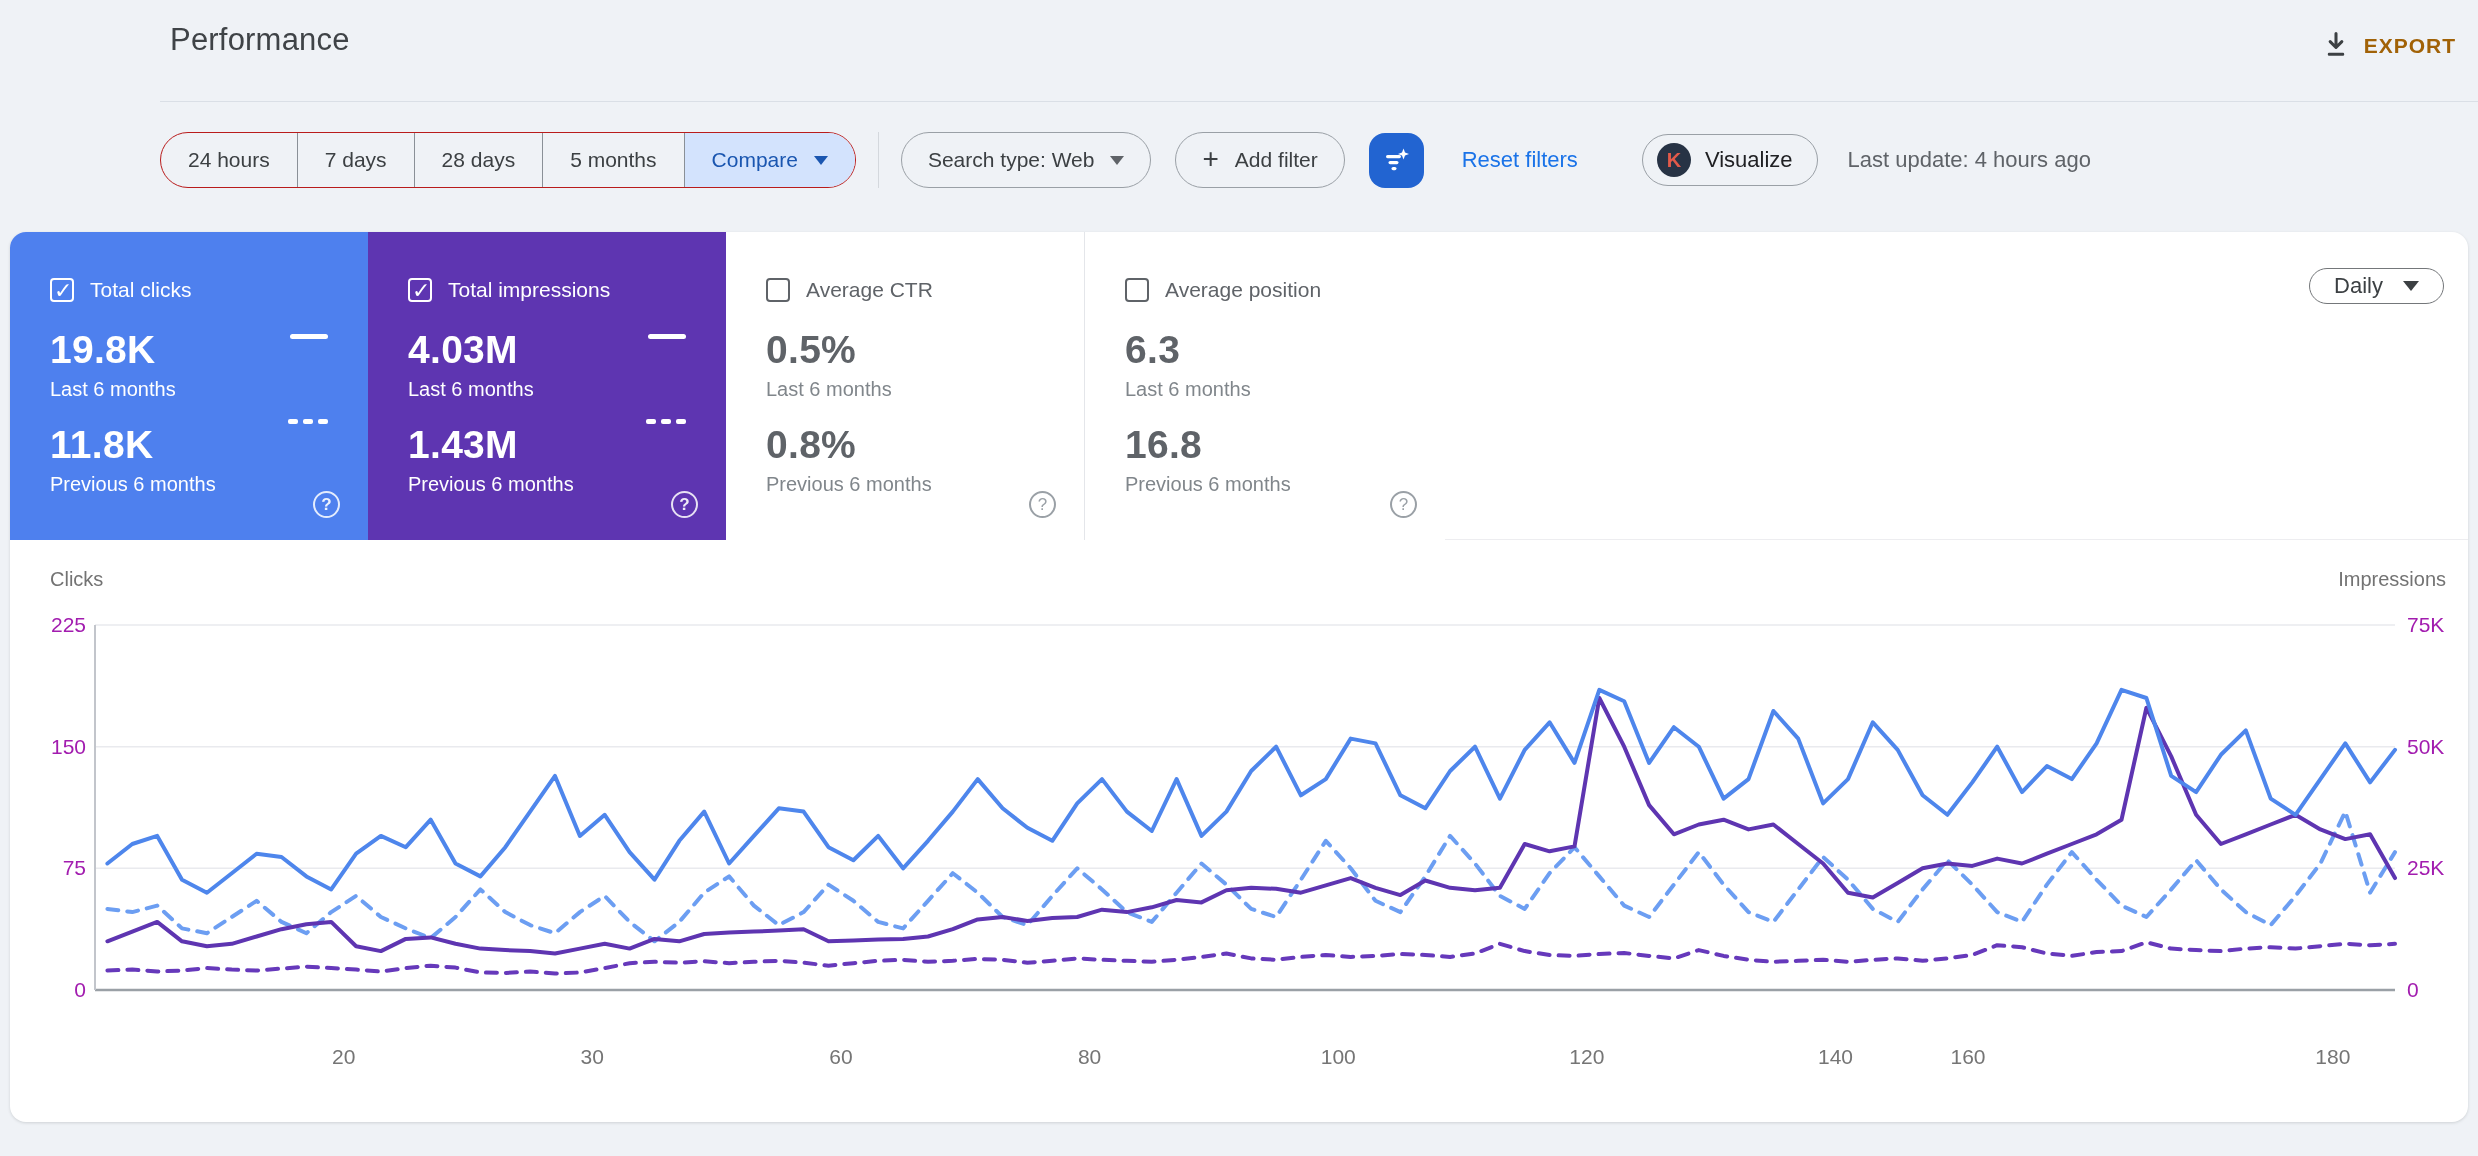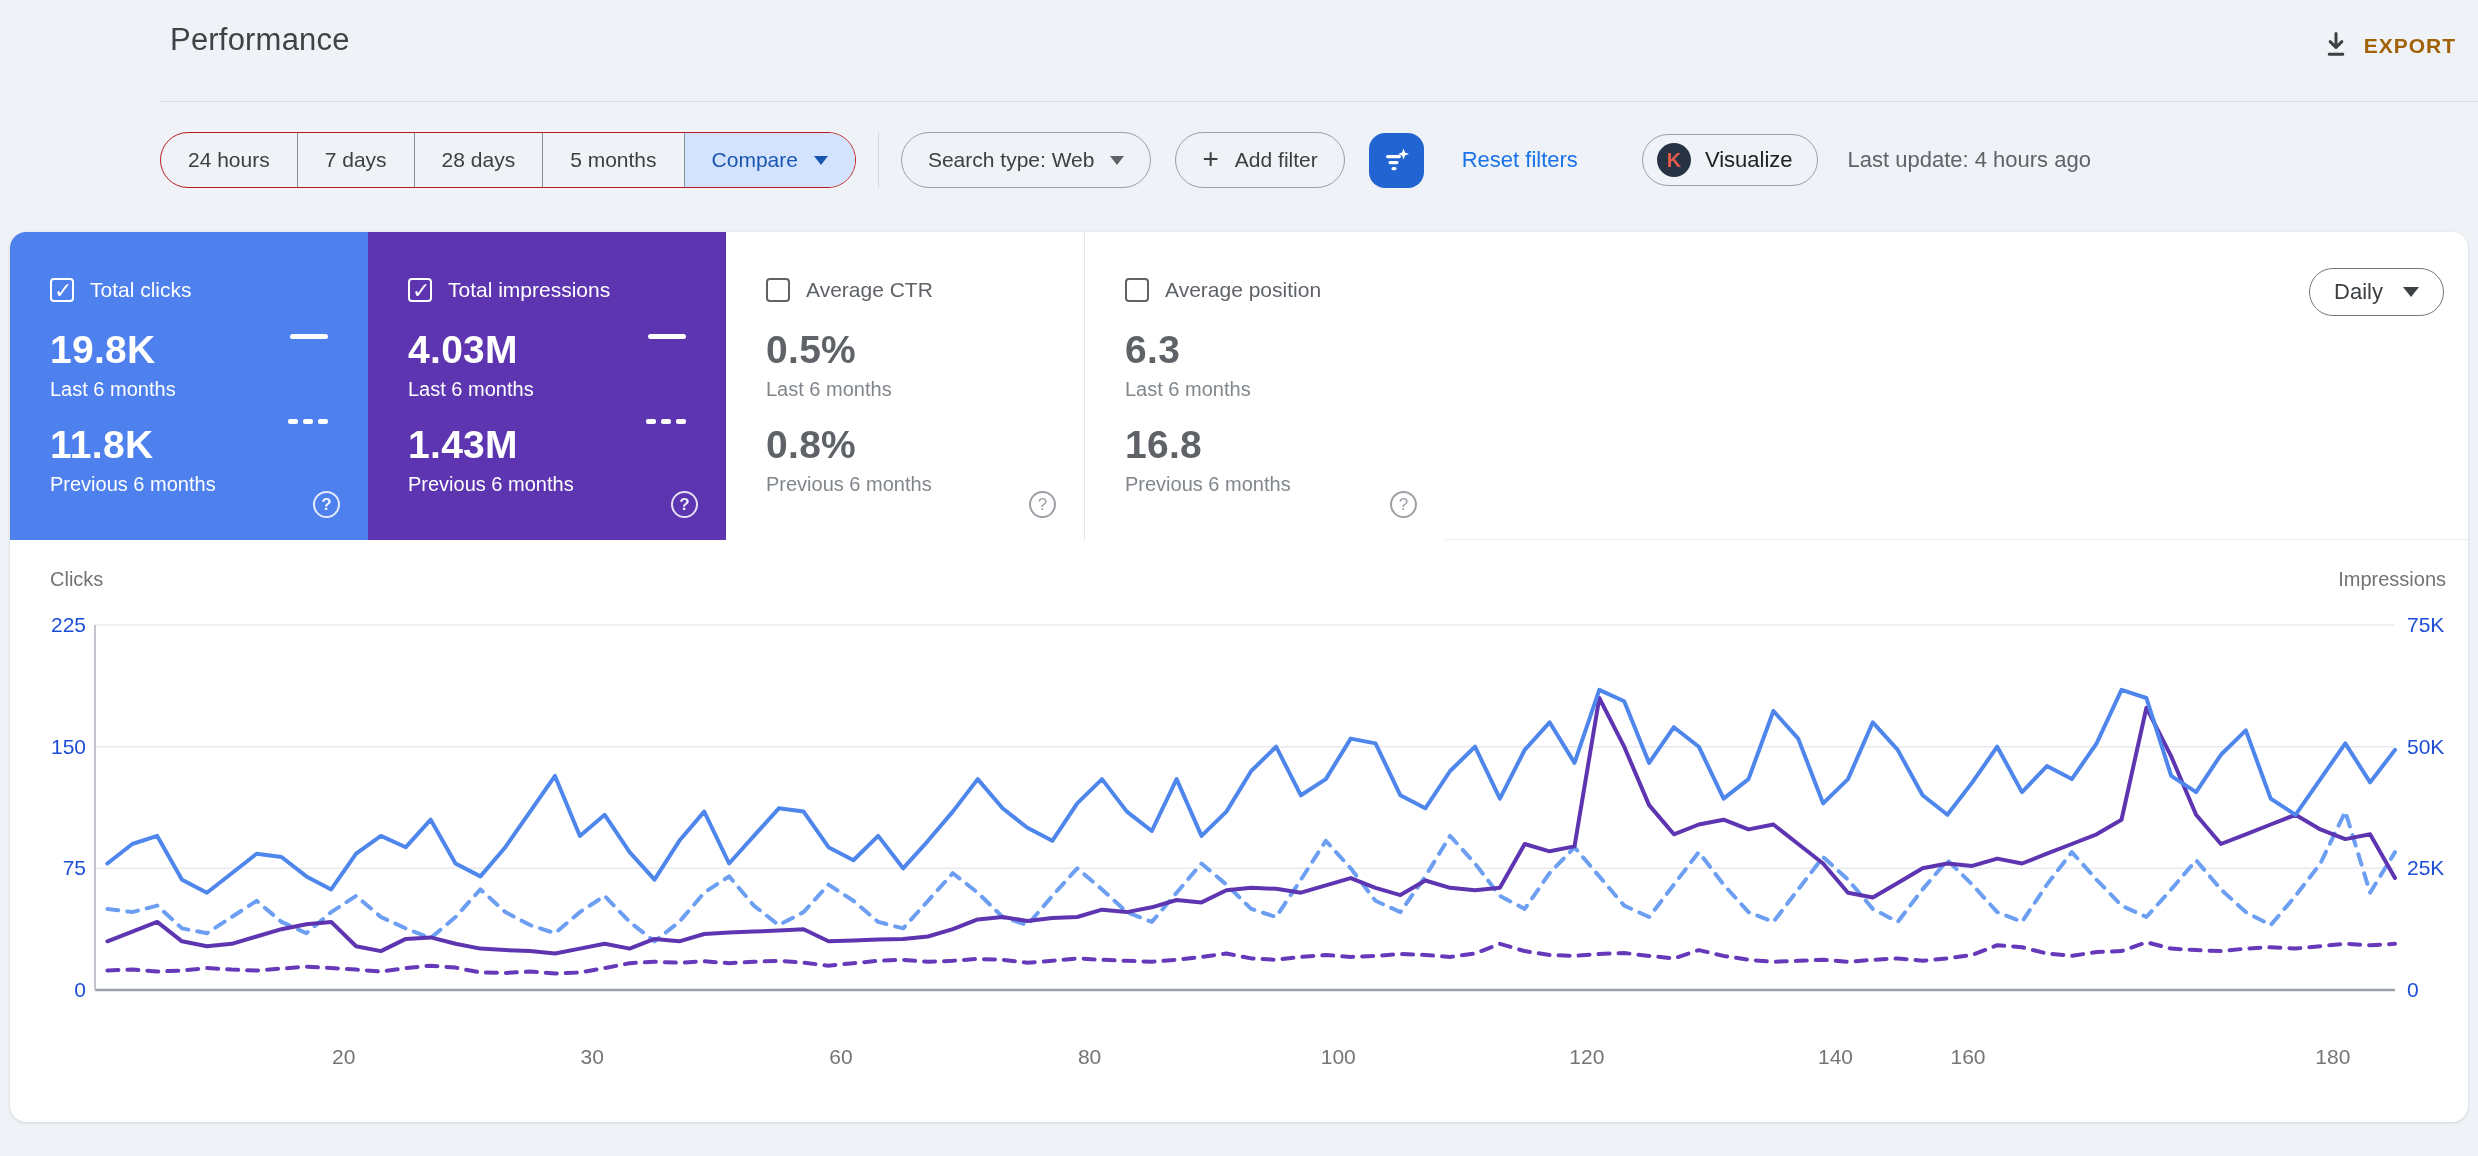--- a/index.html
+++ b/index.html
@@ -54,30 +54,30 @@
   .tile.white .metric-val { color:#5f6368; }
   .metric-period { font-size:20px; margin-top:6px; }
   .tile.white .metric-period { color:#80868b; }
   .legend-mark { position:absolute; right:40px; }
   .legend-mark.solid { top:102px; width:38px; height:5px; background:#fff; border-radius:3px; }
   .legend-mark.dashed { top:187px; display:flex; gap:5px; }
   .legend-mark.dashed i { width:10px; height:5px; background:#fff; border-radius:2px; display:block; }
   .help-icon { position:absolute; right:28px; bottom:22px; width:27px; height:27px; border:2px solid rgba(255,255,255,.85); border-radius:50%; display:flex; align-items:center; justify-content:center; font-size:17px; font-weight:700; color:rgba(255,255,255,.9); cursor:pointer; }
   .tile.white .help-icon { border-color:#9aa0a6; color:#9aa0a6; font-weight:400; }
 
-  .interval-btn { position:absolute; right:24px; top:36px; display:flex; align-items:center; gap:20px; height:48px; border:1.5px solid #74777a; border-radius:24px; padding:0 24px; font-size:22px; color:#3c4043; cursor:pointer; }
+  .interval-btn { position:absolute; right:24px; top:36px; display:flex; align-items:center; gap:20px; height:36px; border:1.5px solid #74777a; border-radius:24px; padding:0 24px; font-size:22px; color:#3c4043; cursor:pointer; }
   .interval-btn .caret { border-top-color:#3c4043; border-left-width:8px; border-right-width:8px; border-top-width:10px; }
 
   
   .axis-title { position:absolute; font-size:20px; color:#737373; }
   .axis-title.left { left:40px; top:336px; }
   .axis-title.right { right:22px; top:336px; }
   .plot { position:absolute; left:85px; top:393px; width:2300px; height:365px; }
   .plot svg { position:absolute; inset:0; overflow:visible; }
-  .ytick { position:absolute; font-size:21px; color:#1d4ed8; transform:translateY(-50%); }
+  .ytick { position:absolute; font-size:21px; color:#a21caf; transform:translateY(-50%); }
   .ytick.l { right:2382px; text-align:right; width:70px; }
   .ytick.r { left:2397px; text-align:left; width:80px; }
   .xtick { position:absolute; top:813px; width:70px; text-align:center; font-size:21px; color:#757575; transform:translateX(-35px); }
 </style>
 </head>
 <body>
 
 <div class="page-title">Performance</div>
 
 <div class="export-btn">

